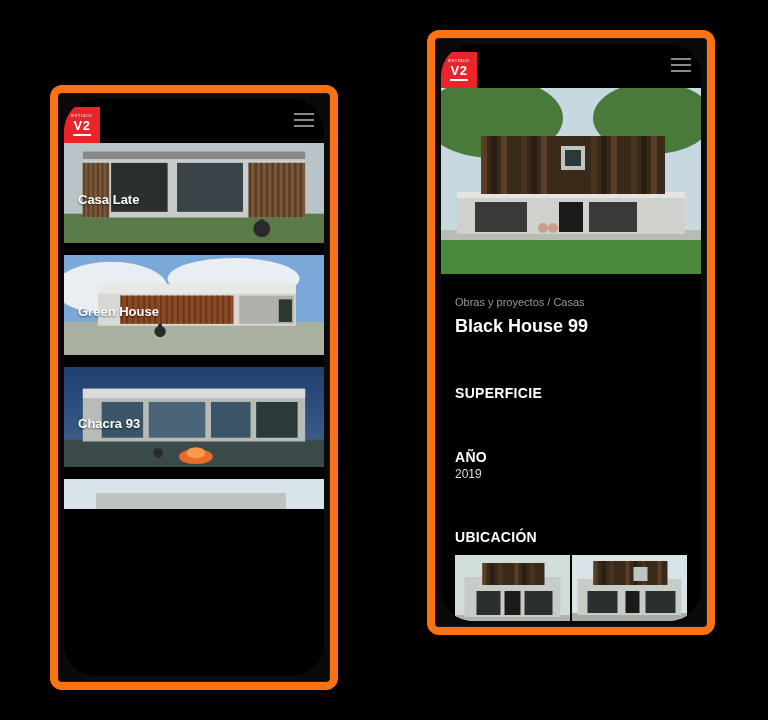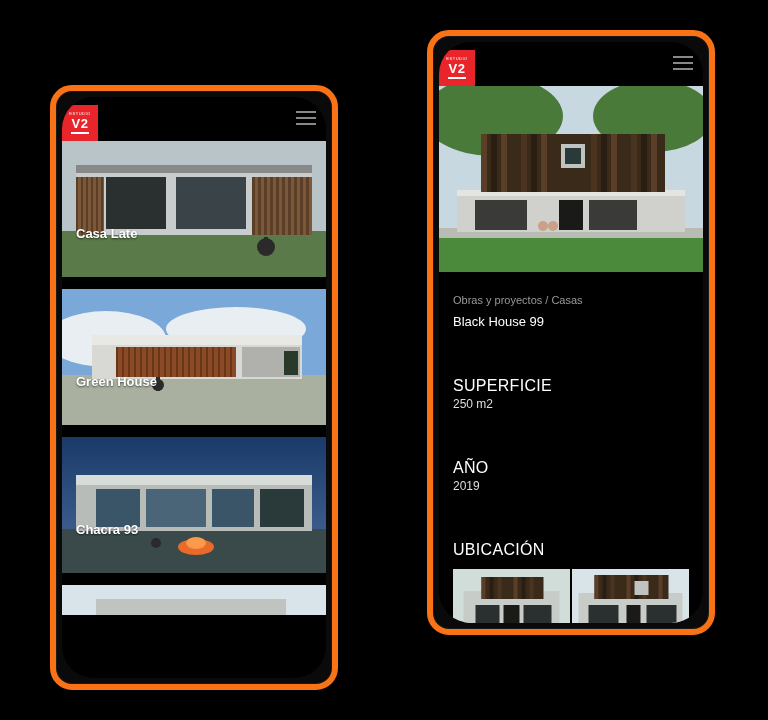--- a/index.html
+++ b/index.html
@@ -7,22 +7,22 @@
       background: #000;
       width: 768px;
       height: 720px;
       font-family: -apple-system, BlinkMacSystemFont, "Segoe UI", Arial, sans-serif;
       position: relative;
       overflow: hidden;
     }
     .phone {
       position: absolute;
       background: #0a0a0a;
-      border-radius: 22px;
-      border: 6px solid #f97316;
+      border-radius: 12px;
+      border: 8px solid #f97316;
       box-shadow: 0 0 0 1px #1a1a1a inset;
       overflow: hidden;
     }
     .phone-inner {
       position: absolute;
       top: 6px; left: 6px; right: 6px; bottom: 6px;
       border-radius: 32px;
       background: #000;
       overflow: hidden;
     }
@@ -87,21 +87,21 @@
       height: 2px;
       background: #888;
       width: 100%;
     }
     .screen {
       padding: 0;
     }
     .card {
       position: relative;
       margin-bottom: 12px;
-      height: 136px;
+      height: 100px;
       overflow: hidden;
     }
     .card-img {
       width: 100%;
       height: 100%;
       display: block;
     }
     .card-title {
       position: absolute;
       left: 14px;
@@ -125,27 +125,27 @@
     .detail {
       padding: 22px 14px 0 14px;
       color: #fff;
     }
     .breadcrumb {
       color: #999;
       font-size: 11px;
       margin-bottom: 8px;
     }
     .project-title {
-      font-weight: 400;
-      font-size: 13px;
+      font-weight: 700;
+      font-size: 18px;
       margin-bottom: 6px;
     }
     .field-label {
-      font-size: 16px;
-      font-weight: 400;
+      font-size: 14px;
+      font-weight: 700;
       letter-spacing: 0.3px;
       margin-bottom: 2px;
       margin-top: 48px;
     }
     .field-value {
       font-size: 12px;
       color: #ddd;
       margin-bottom: 16px;
     }
     .thumbs {
@@ -352,21 +352,20 @@
         <circle cx="110" cy="140" r="5" fill="#caa088"></circle>
         <circle cx="120" cy="140" r="5" fill="#caa088"></circle>
       </svg>
     </div>
 
     <div class="detail">
       <div class="breadcrumb">Obras y proyectos / Casas</div>
       <div class="project-title">Black House 99</div>
 
       <div class="field-label">SUPERFICIE</div>
-      <div class="field-value">250 m2</div>
 
       <div class="field-label">AÑO</div>
       <div class="field-value">2019</div>
 
       <div class="field-label">UBICACIÓN</div>
     </div>
 
     <div class="thumbs">
       <div class="thumb">
         <svg viewBox="0 0 120 82" preserveAspectRatio="xMidYMid slice">

